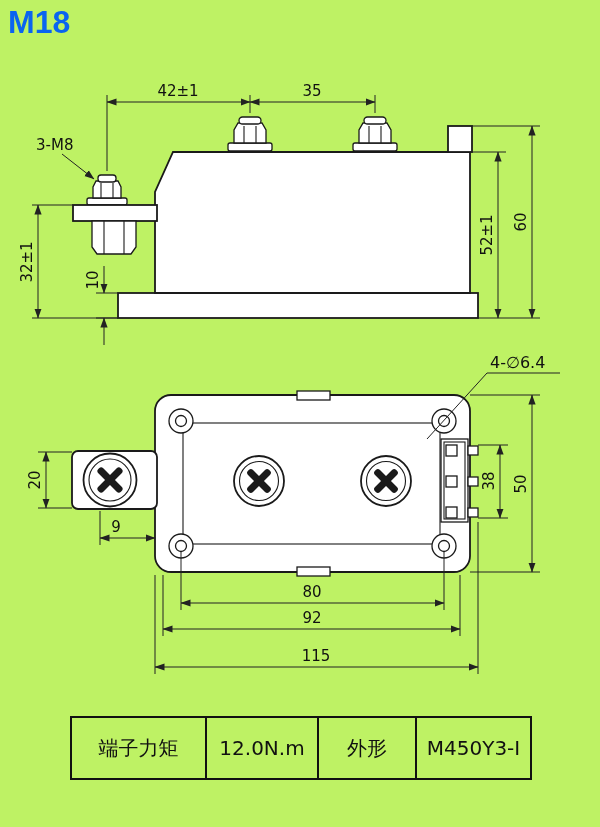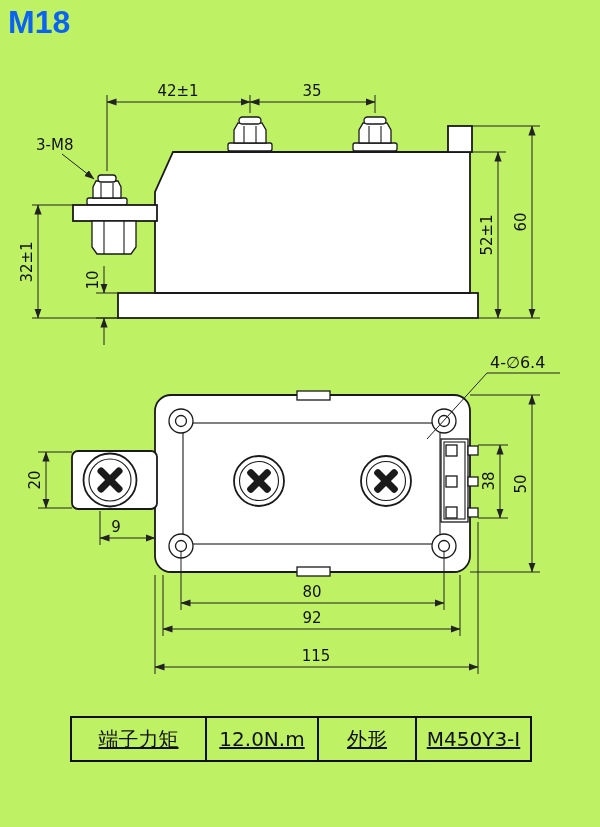--- a/index.html
+++ b/index.html
@@ -9,21 +9,21 @@
          font-family:"Liberation Sans", sans-serif;}
   svg{position:absolute;left:0;top:40px;}
   .obj{fill:#ffffff;stroke:#1a1a1a;stroke-width:1.8;}
   .obj2{fill:#ffffff;stroke:#1a1a1a;stroke-width:1.3;}
   .thin{fill:none;stroke:#1a1a1a;stroke-width:1.1;}
   .dim{stroke:#222222;stroke-width:1;fill:none;}
   .dimtxt{font-size:15px;fill:#111;font-family:"DejaVu Sans", sans-serif;}
   .cross{fill:#1a1a1a;stroke:none;}
   #spec{position:absolute;left:70px;top:716px;border-collapse:collapse;table-layout:fixed;}
   #spec td{border:2px solid #111;height:40px;text-align:center;vertical-align:middle;
-           font-size:20px;padding:1px 4px;font-family:"DejaVu Sans", sans-serif;text-decoration:underline;}
+           font-size:20px;padding:10px 4px;font-family:"DejaVu Sans", sans-serif;}
 </style>
 </head>
 <body>
 
 <div id="page">
   <div id="title">M18</div>
 
   <svg width="600" height="676" viewBox="0 0 600 676">
     <defs>
       <marker id="arr" viewBox="0 0 10 10" refX="9.5" refY="5" markerWidth="10" markerHeight="10" orient="auto-start-reverse">

